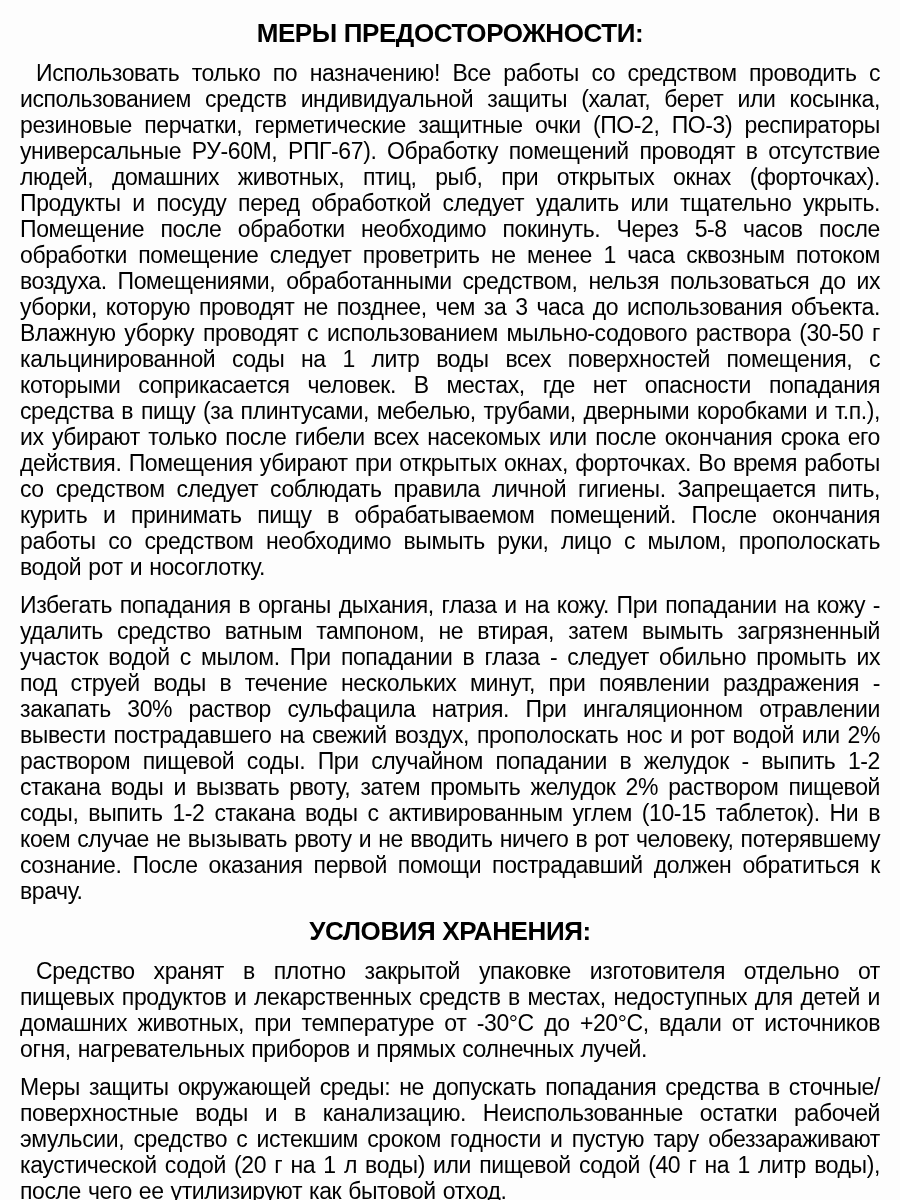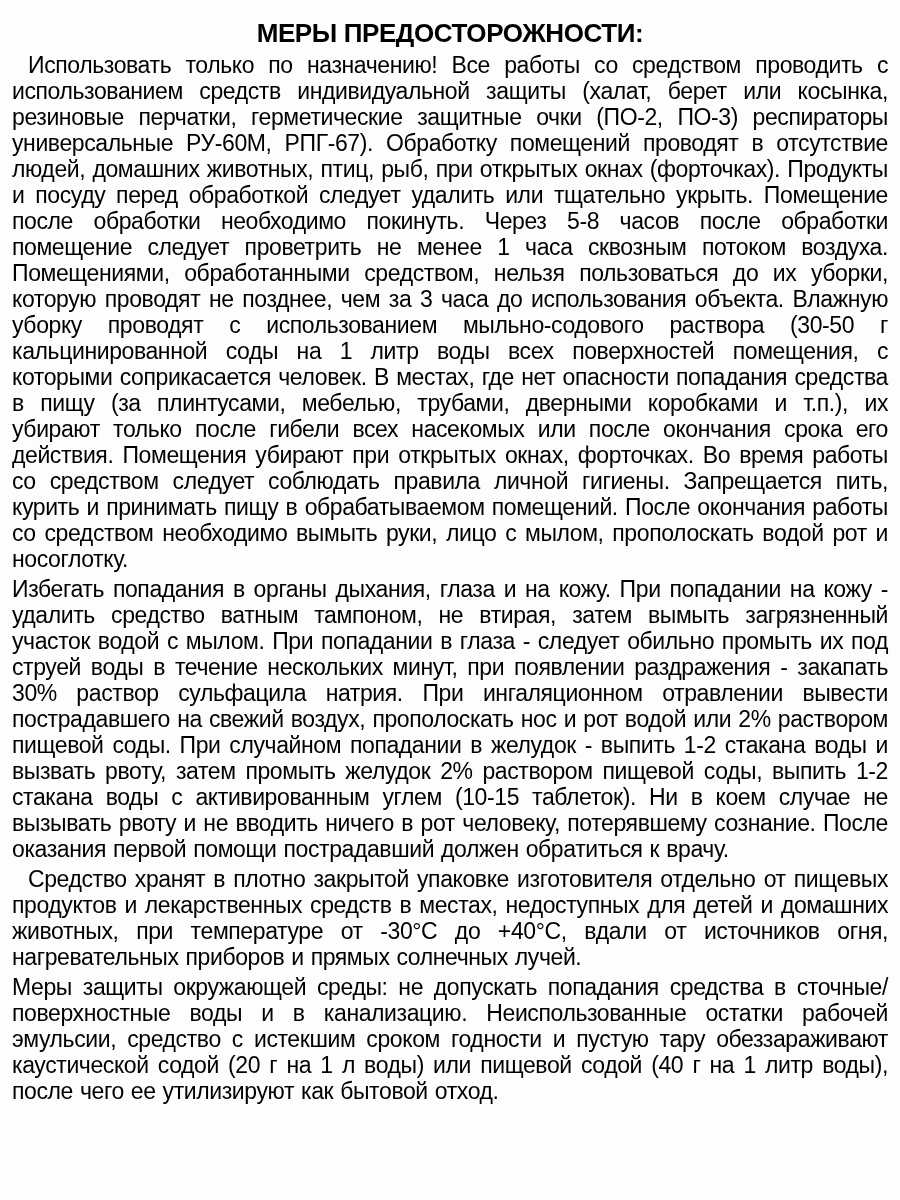--- a/index.html
+++ b/index.html
@@ -22,21 +22,21 @@
   }
   .doc-heading {
     margin: 0;
     text-align: center;
     font-weight: bold;
     font-size: 26px;
     line-height: 30px;
     letter-spacing: -0.4px;
   }
   .doc-paragraph {
-    margin: 4px;
+    margin: 12px;
     text-align: justify;
     font-size: 23px;
     line-height: 26px;
     letter-spacing: -0.4px;
     word-spacing: 1px;
   }
   .doc-paragraph.indented {
     text-indent: 16px;
   }
   .bold-run {
@@ -47,18 +47,19 @@
 <body>
 
 <div class="page">
 
   <h1 class="doc-heading">МЕРЫ ПРЕДОСТОРОЖНОСТИ:</h1>
 
   <p class="doc-paragraph indented">Использовать только по назначению! Все работы со средством проводить с использованием средств индивидуальной защиты (халат, берет или косынка, резиновые перчатки, герметические защитные очки (ПО-2, ПО-3) респираторы универсальные РУ-60М, РПГ-67). Обработку помещений проводят в отсутствие людей, домашних животных, птиц, рыб, при открытых окнах (форточках). Продукты и посуду перед обработкой следует удалить или тщательно укрыть. Помещение после обработки необходимо покинуть. Через 5-8 часов после обработки помещение следует проветрить не менее 1 часа сквозным потоком воздуха. Помещениями, обработанными средством, нельзя пользоваться до их уборки, которую проводят не позднее, чем за 3 часа до использования объекта. Влажную уборку проводят с использованием мыльно-содового раствора (30-50 г кальцинированной соды на 1 литр воды всех поверхностей помещения, с которыми соприкасается человек. В местах, где нет опасности попадания средства в пищу (за плинтусами, мебелью, трубами, дверными коробками и т.п.), их убирают только после гибели всех насекомых или после окончания срока его действия. Помещения убирают при открытых окнах, форточках. Во время работы со средством следует соблюдать правила личной гигиены. Запрещается пить, курить и принимать пищу в обрабатываемом помещений. После окончания работы со средством необходимо вымыть руки, лицо с мылом, прополоскать водой рот и носоглотку.</p>
 
   <p class="doc-paragraph">Избегать попадания в органы дыхания, глаза и на кожу. При попадании на кожу - удалить средство ватным тампоном, не втирая, затем вымыть загрязненный участок водой с мылом. При попадании в глаза - следует обильно промыть их под струей воды в течение нескольких минут, при появлении раздражения - закапать 30% раствор сульфацила натрия. При ингаляционном отравлении вывести пострадавшего на свежий воздух, прополоскать нос и рот водой или 2% раствором пищевой соды. При случайном попадании в желудок - выпить 1-2 стакана воды и вызвать рвоту, затем промыть желудок 2% раствором пищевой соды, выпить 1-2 стакана воды с активированным углем (10-15 таблеток). Ни в коем случае не вызывать рвоту и не вводить ничего в рот человеку, потерявшему сознание. После оказания первой помощи пострадавший должен обратиться к врачу.</p>
 
+  <h1 class="doc-heading">УСЛОВИЯ ХРАНЕНИЯ:</h1>
 
-  <p class="doc-paragraph indented"><span class="bold-run">Средство хранят в плотно закрытой упаковке изготовителя отдельно от пищевых продуктов и лекарственных средств в местах, недоступных для детей и домашних животных</span><span>, при температуре от -30°С до +40°С, вдали от источников огня, нагревательных приборов и прямых солнечных лучей.</span></p>
+  <p class="doc-paragraph indented"><span class="bold-run">Средство хранят в плотно закрытой упаковке изготовителя отдельно от пищевых продуктов и лекарственных средств в местах, недоступных для детей и домашних животных</span><span>, при температуре от -30°С до +20°С, вдали от источников огня, нагревательных приборов и прямых солнечных лучей.</span></p>
 
   <p class="doc-paragraph">Меры защиты окружающей среды: не допускать попадания средства в сточные/поверхностные воды и в канализацию. Неиспользованные остатки рабочей эмульсии, средство с истекшим сроком годности и пустую тару обеззараживают каустической содой (20 г на 1 л воды) или пищевой содой (40 г на 1 литр воды), после чего ее утилизируют как бытовой отход.</p>
 
 </div>
 
 </body></html>

